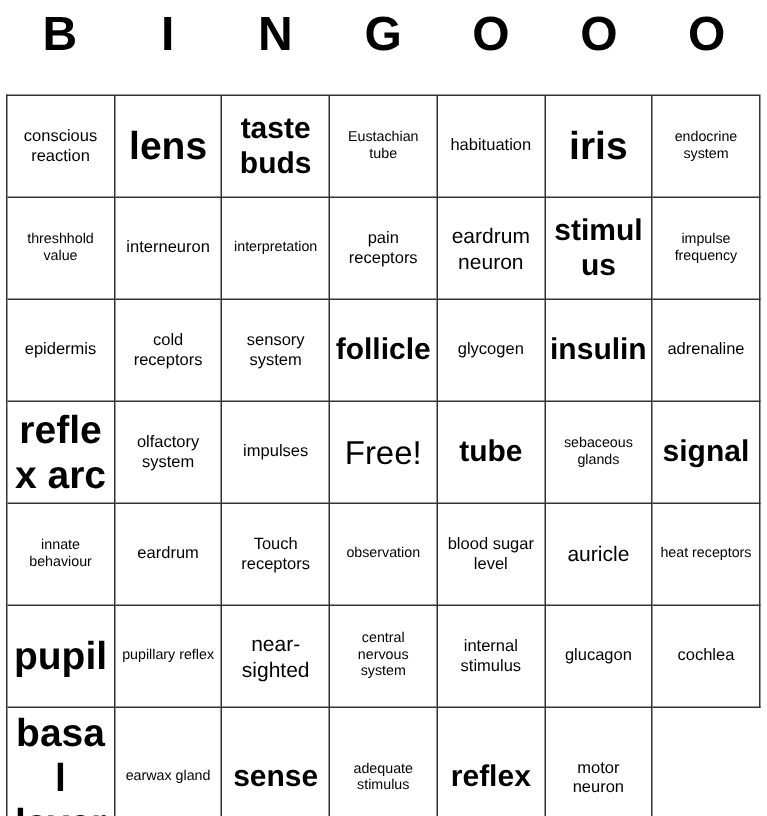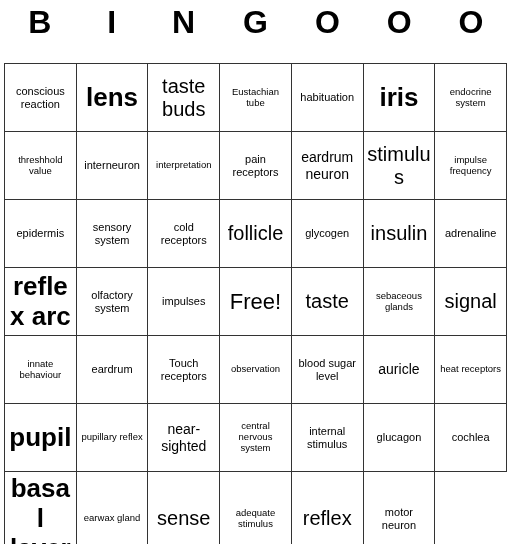--- a/index.html
+++ b/index.html
@@ -49,21 +49,21 @@
     .cell-text {
       word-break: break-word;
       hyphens: auto;
     }
     .size-xl {
       font-size: 26px;
       font-weight: bold;
     }
     .size-lg {
       font-size: 20px;
-      font-weight: normal;
+      font-weight: bold;
     }
     .size-md {
       font-size: 14px;
     }
     .size-sm {
       font-size: 11px;
     }
     .size-xs {
       font-size: 9.5px;
       text-align: center;
@@ -126,26 +126,26 @@
       <div class="bingo-cell">
         <span class="cell-text size-lg">stimulus</span>
       </div>
       <div class="bingo-cell">
         <span class="cell-text size-xs">impulse frequency</span>
       </div>
       <div class="bingo-cell">
         <span class="cell-text size-sm">epidermis</span>
       </div>
       <div class="bingo-cell">
+        <span class="cell-text size-sm">cold receptors</span>
+      </div>
+      <div class="bingo-cell">
         <span class="cell-text size-sm">sensory system</span>
       </div>
       <div class="bingo-cell">
-        <span class="cell-text size-sm">cold receptors</span>
-      </div>
-      <div class="bingo-cell">
         <span class="cell-text size-lg">follicle</span>
       </div>
       <div class="bingo-cell">
         <span class="cell-text size-sm">glycogen</span>
       </div>
       <div class="bingo-cell">
         <span class="cell-text size-lg">insulin</span>
       </div>
       <div class="bingo-cell">
         <span class="cell-text size-sm">adrenaline</span>
@@ -156,21 +156,21 @@
       <div class="bingo-cell">
         <span class="cell-text size-sm">olfactory system</span>
       </div>
       <div class="bingo-cell">
         <span class="cell-text size-sm">impulses</span>
       </div>
       <div class="bingo-cell">
         <span class="cell-text free-cell">Free!</span>
       </div>
       <div class="bingo-cell">
-        <span class="cell-text size-lg">taste</span>
+        <span class="cell-text size-lg">tube</span>
       </div>
       <div class="bingo-cell">
         <span class="cell-text size-xs">sebaceous glands</span>
       </div>
       <div class="bingo-cell">
         <span class="cell-text size-lg">signal</span>
       </div>
       <div class="bingo-cell">
         <span class="cell-text size-xs">innate behaviour</span>
       </div>

